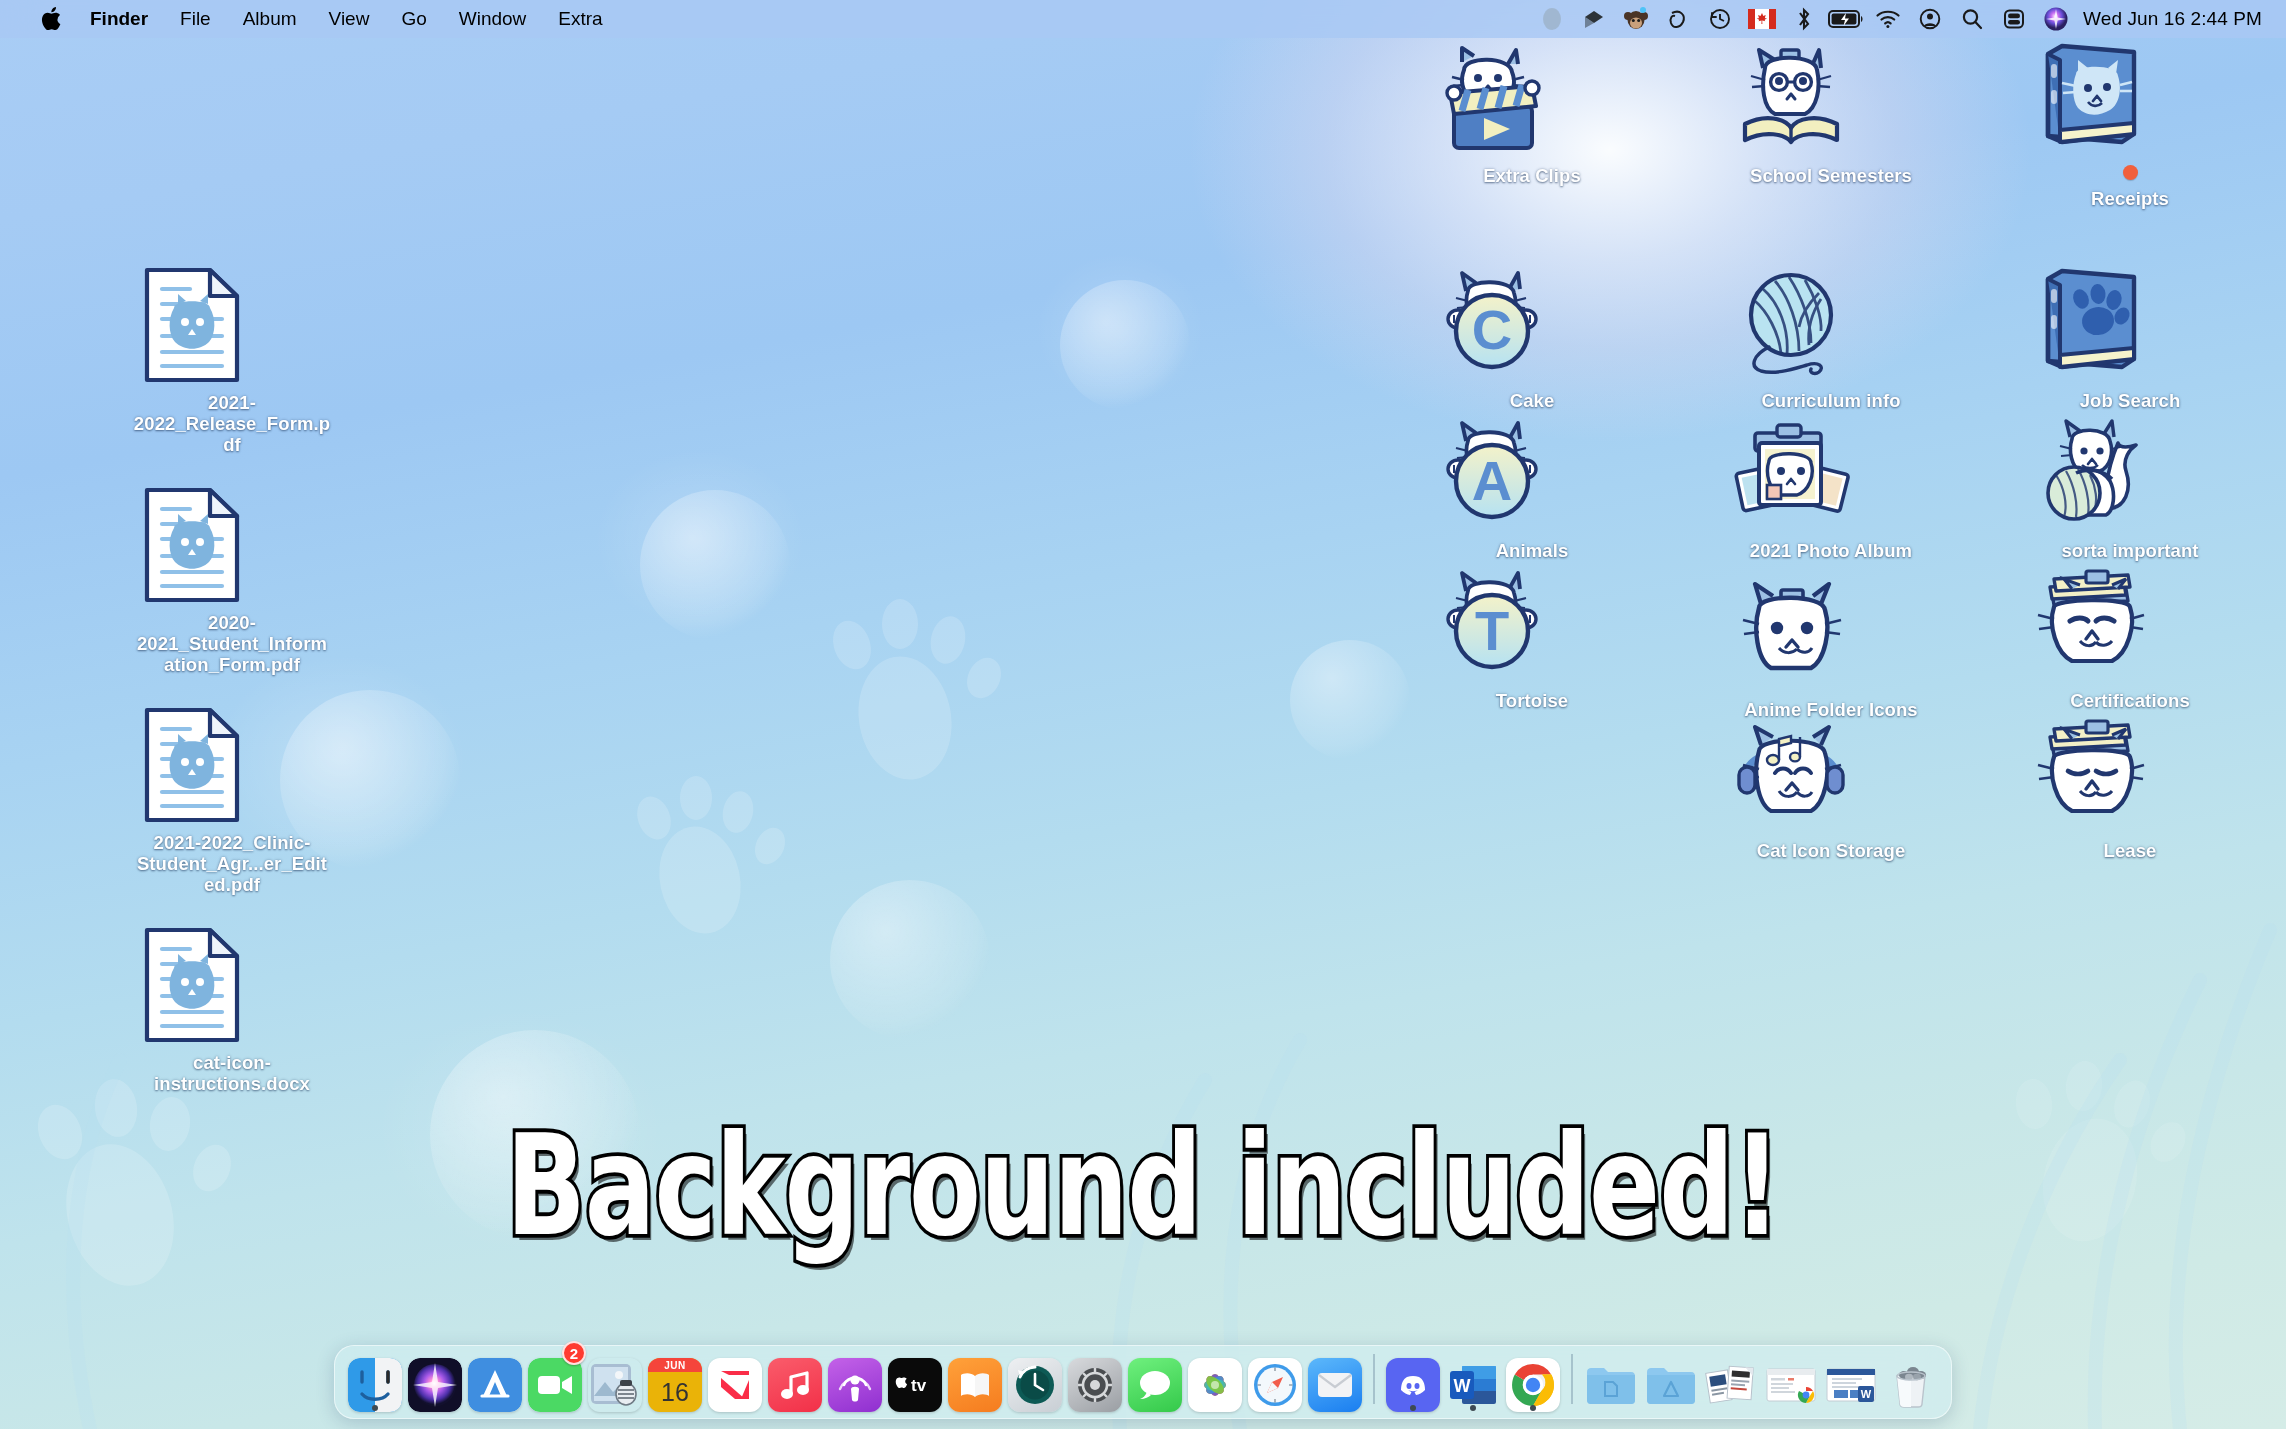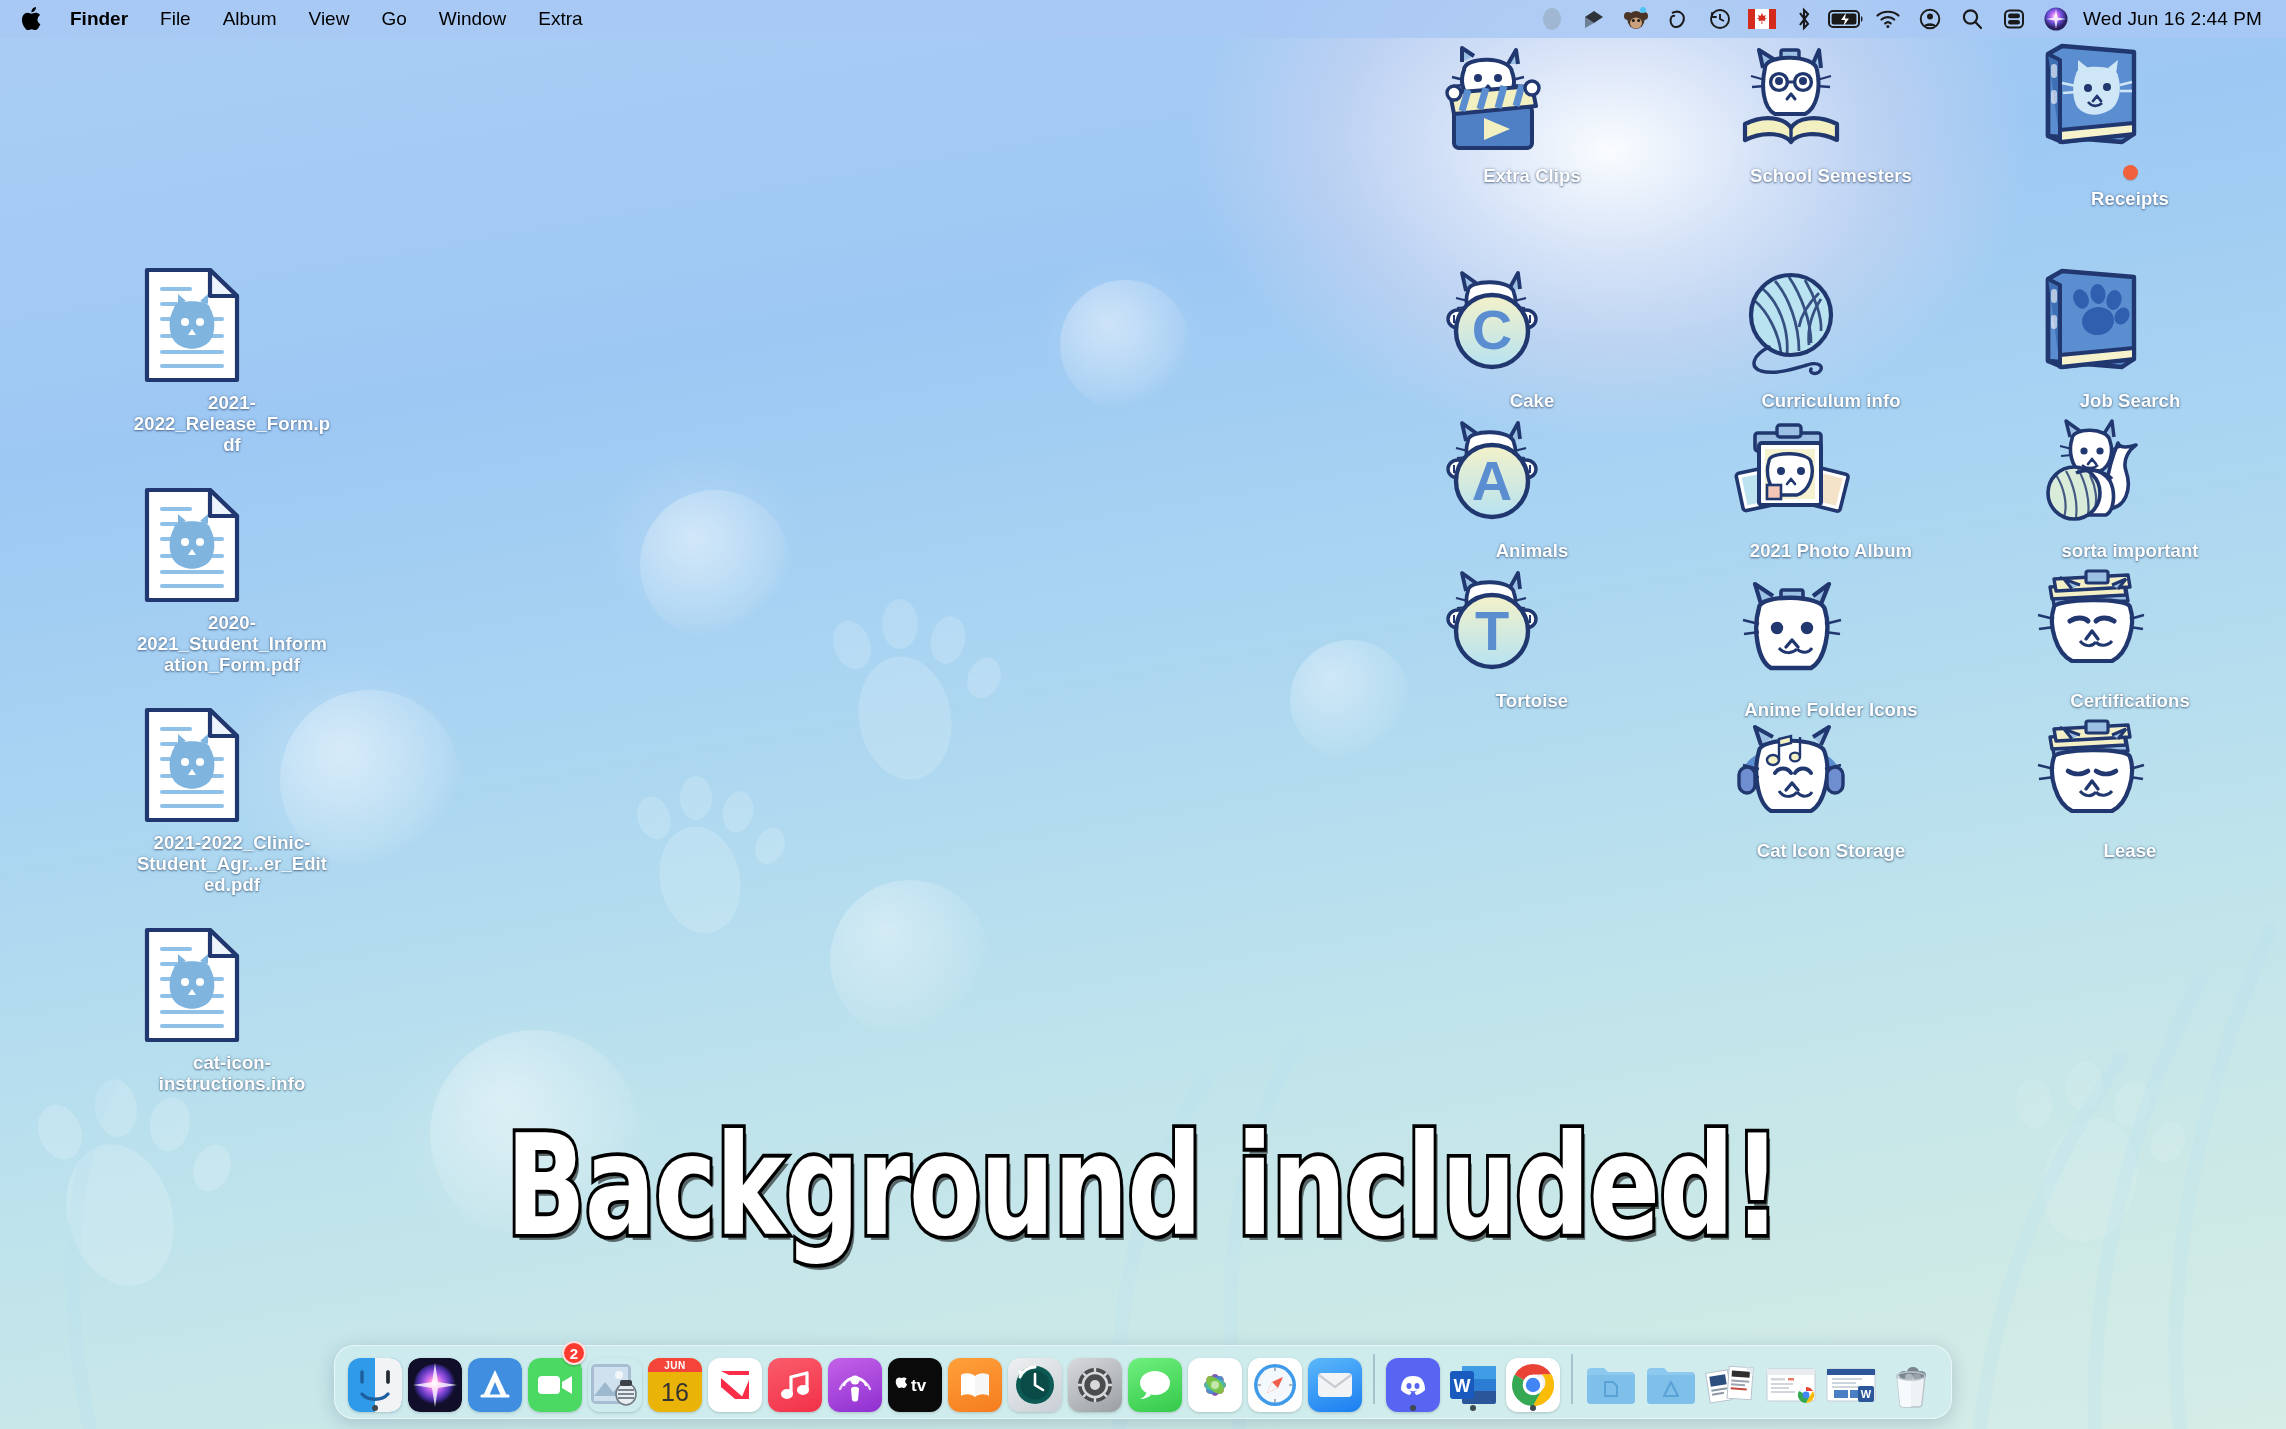--- a/index.html
+++ b/index.html
@@ -21,20 +21,21 @@
   .bokeh { position:absolute; border-radius:50%; background:radial-gradient(circle at 35% 32%, rgba(255,255,255,.40), rgba(255,255,255,.10) 60%, rgba(255,255,255,0) 72%); pointer-events:none; }
 
   
   .menubar {
     position:absolute; top:0; left:0; width:2286px; height:38px;
     background:rgba(168,200,244,0.82);
     backdrop-filter:blur(18px);
     display:flex; align-items:center;
     font-size:19px; color:#000;
     z-index:50;
+    padding-left:20px;
   }
   .mb-left { display:flex; align-items:center; gap:0px; padding-left:18px; }
   .mb-item { padding:0 16px; line-height:38px; white-space:nowrap; }
   .mb-item.bold { font-weight:bold; }
   .apple-logo { width:26px; display:flex; justify-content:center; margin-right:10px; }
   .mb-right { margin-left:auto; display:flex; align-items:center; gap:0px; padding-right:20px; }
   .status-ic { width:42px; height:38px; display:flex; align-items:center; justify-content:center; }
   .mb-clock { font-size:19px; padding-left:6px; padding-right:4px; white-space:nowrap; letter-spacing:.1px; }
 
   
@@ -341,21 +342,21 @@
           <path d="M20 86 H80"></path>
           <path d="M20 100 H80"></path>
       </g>
       <path d="M36 38 L36 28 L44 35 M66 38 L66 28 L58 35" fill="#7fb4de"></path>
       <path d="M32 42 C32 33 68 33 68 42 C74 52 74 68 67 76 C58 85 42 85 33 76 C26 68 26 52 32 42Z" fill="#7fb4de"></path>
       <circle cx="43" cy="56" r="4" fill="#ffffff"></circle>
         <circle cx="58" cy="56" r="4" fill="#ffffff"></circle>
       <path d="M50 63 L46 69 H54 Z" fill="#ffffff"></path>
     </svg>
   </div>
-  <div class="lbl">cat-icon-instructions.info</div>
+  <div class="lbl">cat-icon-instructions.docx</div>
 </div>
 
 <div class="desk-icon" style="left:1432px;top:38px;">
   <div class="glyph">
     <svg width="120" height="120" viewBox="0 0 120 120">
       <path d="M30 24 L30 10 L42 18 M76 26 L84 12 L86 26" fill="#9cc0e4" stroke="#21376f" stroke-width="4" stroke-linejoin="round"></path>
       <path d="M32 32 C32 18 78 18 80 34 C84 44 82 54 74 58 L38 58 C30 54 28 42 32 32Z" fill="#ffffff" stroke="#21376f" stroke-width="4"></path>
       <circle cx="46" cy="40" r="4" fill="#21376f"></circle>
         <circle cx="66" cy="40" r="4" fill="#21376f"></circle>
       <path d="M56 48 L52 53 M56 48 L60 53" stroke="#21376f" stroke-width="3" fill="none" stroke-linecap="round"></path>

